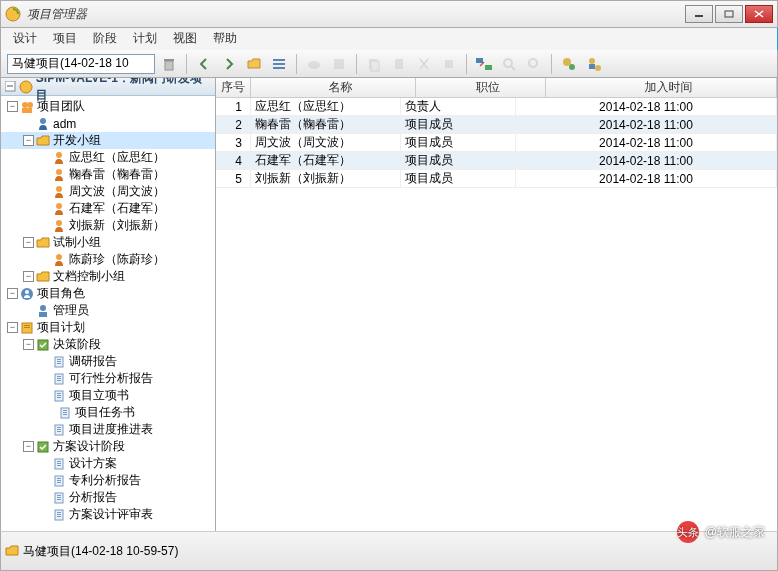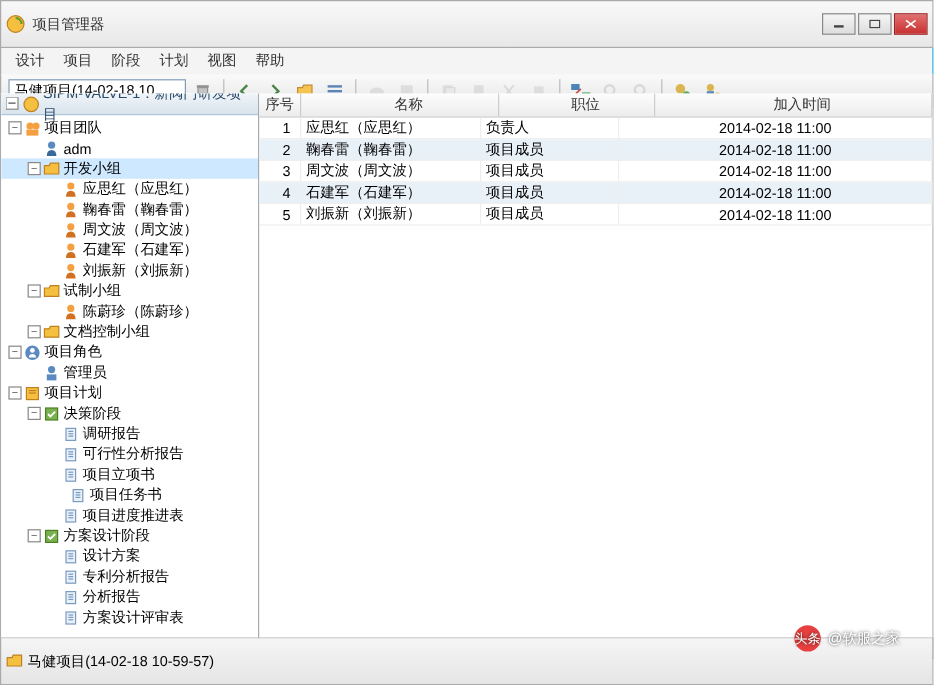--- a/index.html
+++ b/index.html
@@ -1,36 +1,36 @@
 <!DOCTYPE html>
 <html><head>
 <meta charset="utf-8">
 <style>
 * { box-sizing: border-box; margin: 0; padding: 0; font-family: "Microsoft YaHei", "SimSun", sans-serif; font-size: 12px; }
 body { width: 778px; height: 571px; background: #f0f0f0; overflow: hidden; position: relative; }
 
-.titlebar { height: 40px; background: linear-gradient(#f8f8f8, #e8e8e8); border: 1px solid #aaa; display: flex; align-items: center; padding: 0 4px; }
+.titlebar { height: 28px; background: linear-gradient(#f8f8f8, #e8e8e8); border: 1px solid #aaa; display: flex; align-items: center; padding: 0 4px; font-style: italic; }
 .titlebar .app-icon { width: 16px; height: 16px; margin-right: 6px; }
 .titlebar .title { flex: 1; color: #333; }
 .titlebar .win-btn { width: 28px; height: 18px; margin-left: 2px; border: 1px solid #888; background: linear-gradient(#f5f5f5, #ddd); display: flex; align-items: center; justify-content: center; }
 .titlebar .close { background: linear-gradient(#e27070, #c83030); border-color: #a02020; color: #fff; }
 
 .menubar { height: 22px; background: #f4f4f4; border-left: 1px solid #aaa; border-right: 1px solid #0ea5e9; display: flex; align-items: flex-start; padding: 0 4px; }
 .menubar span { padding: 2px 8px; color: #333; cursor: default; }
 
 .toolbar { height: 28px; background: linear-gradient(#fafafa, #e5e5e5); border: 1px solid #aaa; border-top: none; display: flex; align-items: center; padding: 0 6px; gap: 3px; }
 .combo { height: 20px; border: 1px solid #7f9db9; background: #fff; padding: 0 4px; display: flex; align-items: center; width: 148px; }
 .tb-btn { width: 22px; height: 22px; display: flex; align-items: center; justify-content: center; opacity: 0.9; }
 .tb-btn.disabled { opacity: 0.35; }
 .tb-sep { width: 1px; height: 20px; background: #bbb; margin: 0 3px; }
 
 .content { position: absolute; top: 78px; left: 0; right: 0; bottom: 22px; display: flex; border: 1px solid #aaa; border-top: none; background: #fff; }
 
 .tree-pane { width: 215px; border-right: 1px solid #aaa; overflow: hidden; background: #fff; }
-.tree-header { height: 18px; background: linear-gradient(#f0f4f8, #d8e4ed); border-bottom: 1px solid #b0c4d8; padding: 0 4px; display: flex; align-items: center; color: #2a4a6a; font-weight: normal; }
+.tree-header { height: 18px; background: linear-gradient(#f0f4f8, #d8e4ed); border-bottom: 1px solid #b0c4d8; padding: 0 4px; display: flex; align-items: center; color: #2a4a6a; font-weight: bold; }
 .tree { padding: 2px 0; }
 .tree-item { display: flex; align-items: center; height: 17px; white-space: nowrap; cursor: default; }
 .tree-item.selected { background: #cde8ff; }
 .expander { width: 11px; height: 11px; border: 1px solid #888; background: #fff; display: flex; align-items: center; justify-content: center; font-size: 9px; line-height: 1; color: #555; margin-right: 2px; }
 .expander.none { border: none; background: none; }
 .ticon { width: 14px; height: 14px; margin-right: 3px; flex-shrink: 0; }
 .tlabel { color: #000; }
 
 .table-pane { flex: 1; display: flex; flex-direction: column; }
 .thead { height: 20px; background: linear-gradient(#fdfdfd, #ececec); border-bottom: 1px solid #ccc; display: flex; gap: 15px; }
@@ -44,21 +44,21 @@
 .tr.alt { background: #e8f0f8; }
 .td { border-right: 1px solid #eee; padding: 0 4px; display: flex; align-items: center; }
 .td.seq { width: 35px; justify-content: flex-end; padding-right: 8px; }
 .td.name { width: 150px; }
 .td.role { width: 115px; }
 .td.time { flex: 1; justify-content: center; }
 
 .statusbar { position: absolute; bottom: 0; left: 0; right: 0; height: 40px; background: linear-gradient(#f5f5f5, #e5e5e5); border: 1px solid #aaa; border-top: 1px solid #ccc; display: flex; align-items: center; padding: 0 4px; }
 .status-item { display: flex; align-items: center; gap: 4px; }
 
-.watermark { position: absolute; right: 28px; bottom: 28px; color: #fff; font-size: 15px; display: flex; align-items: center; gap: 6px; text-shadow: 0 0 3px rgba(0,0,0,0.8); }
+.watermark { position: absolute; right: 13px; bottom: 28px; color: #fff; font-size: 15px; display: flex; align-items: center; gap: 6px; text-shadow: 0 0 3px rgba(0,0,0,0.8); }
 .watermark .wm-icon { width: 22px; height: 22px; border-radius: 50%; background: #e84040; display: flex; align-items: center; justify-content: center; color: #fff; font-size: 11px; }
 
 svg { display: block; }
 </style>
 </head>
 <body>
 
 <div class="titlebar">
   <svg class="app-icon" viewBox="0 0 16 16">
       <circle cx="8" cy="8" r="7" fill="#f5c040" stroke="#c08020"></circle>

